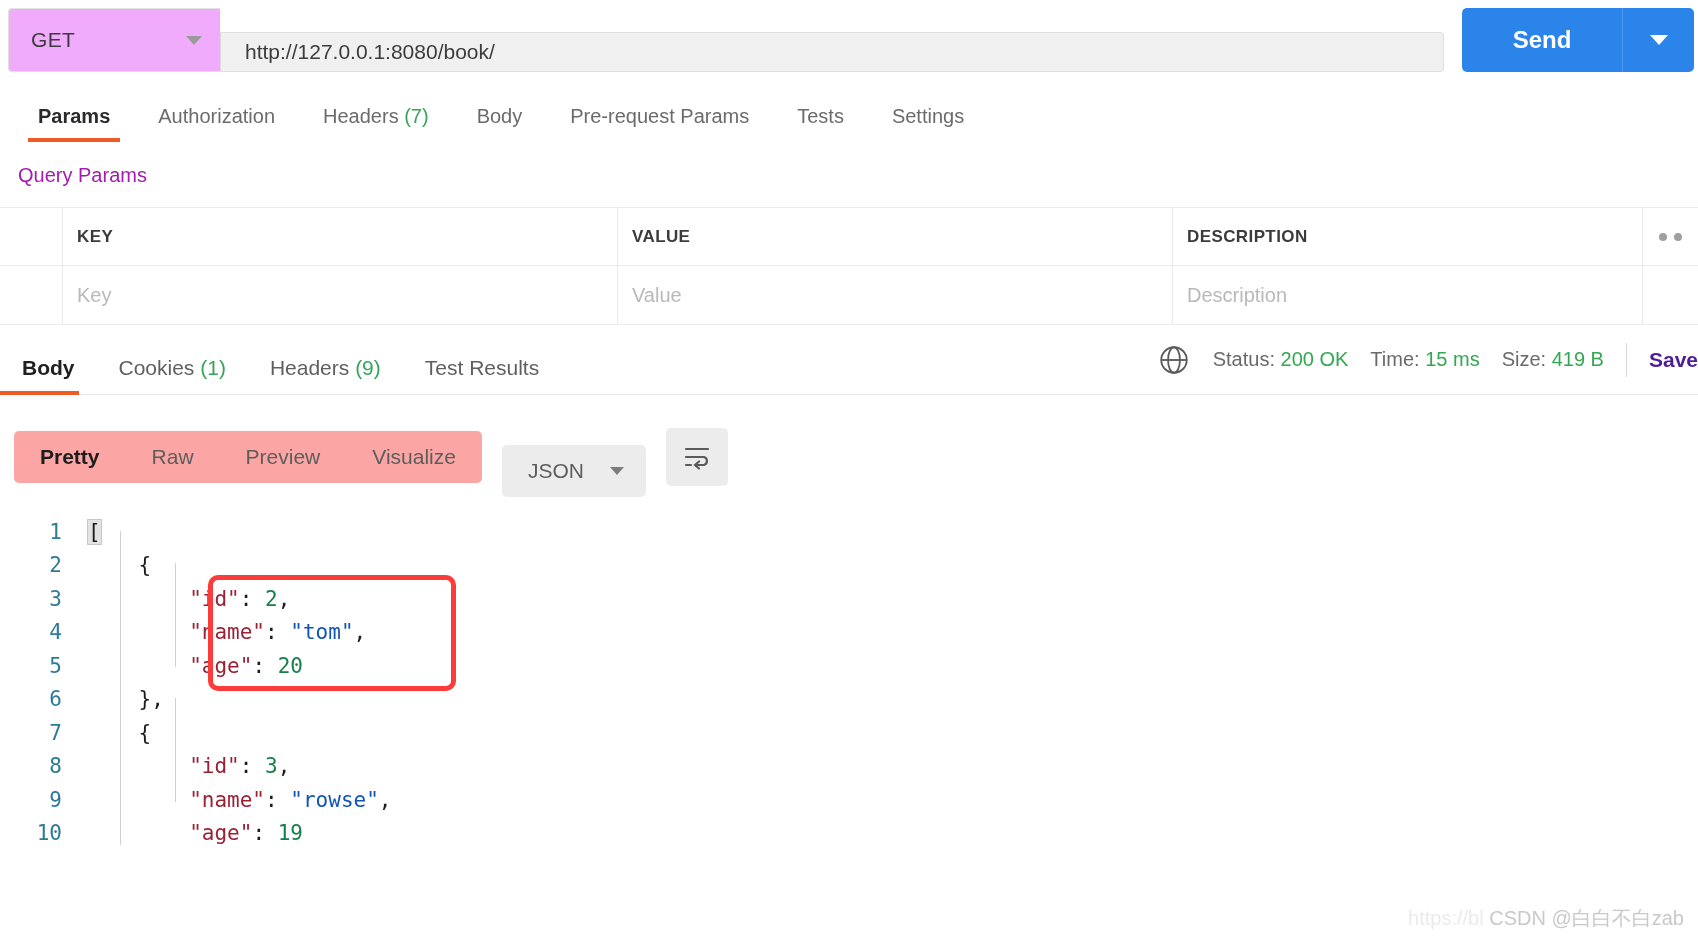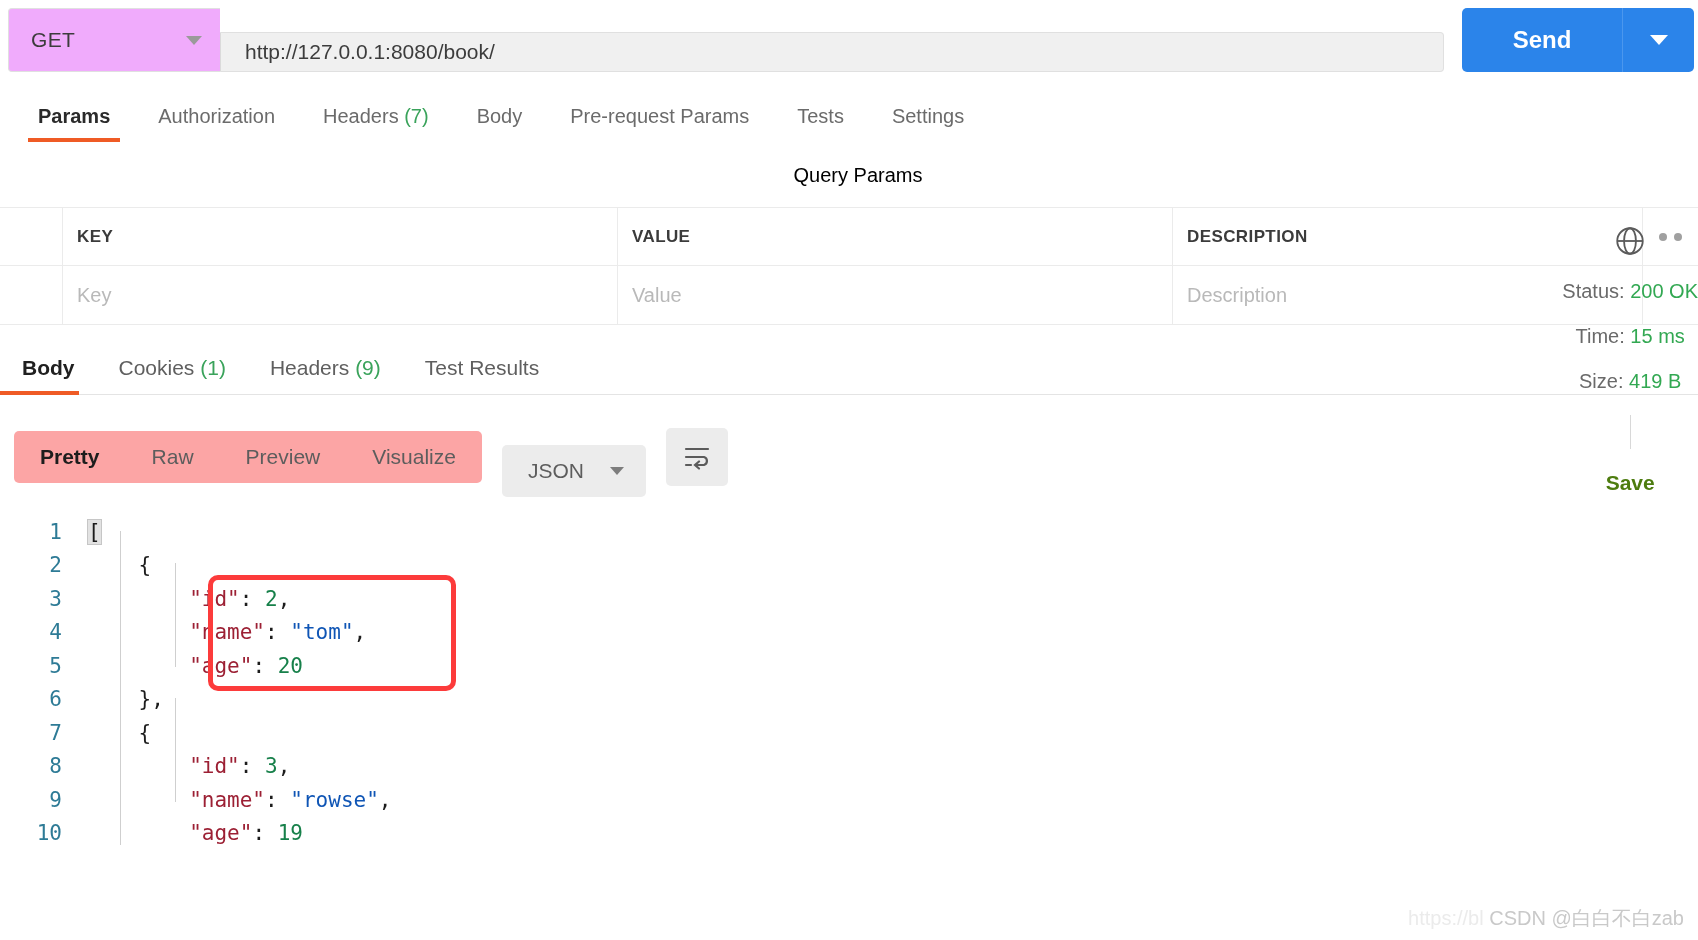--- a/index.html
+++ b/index.html
@@ -114,23 +114,22 @@
     position: absolute;
     left: 14px; right: 14px; bottom: 0;
     height: 4px;
     background: #ef5b25;
   }
   .req-tab .count { color: #3aa35b; }
 
   
   .section-label {
     font-size: 20px;
-    color: #000000;
+    color: #a21caf;
     padding: 22px 0 20px 18px;
-    text-align: center;
   }
   .params-table {
     border-top: 1px solid #ebebeb;
     border-bottom: 1px solid #ebebeb;
   }
   .params-row {
     display: flex;
     height: 58px;
     align-items: center;
   }
@@ -198,31 +197,30 @@
   }
   .resp-tab .count { color: #3aa35b; }
 
   .resp-meta {
     display: flex;
     align-items: center;
     gap: 22px;
     padding-right: 0;
     font-size: 20px;
     color: #6a6a6a;
-    flex-direction: column;
   }
   .globe-icon { width: 34px; height: 34px; display:block; }
   .meta-item { white-space: nowrap; }
   .meta-item .val { color: #32a852; }
   .meta-sep {
     width: 1px; height: 34px;
     background: #d8d8d8;
   }
   .save-link {
-    color: #4d7c0f;
+    color: #4c1d95;
     font-weight: bold;
     font-size: 21px;
     cursor: pointer;
     white-space: nowrap;
   }
 
   
   .view-toolbar {
     display: flex;
     align-items: center;

